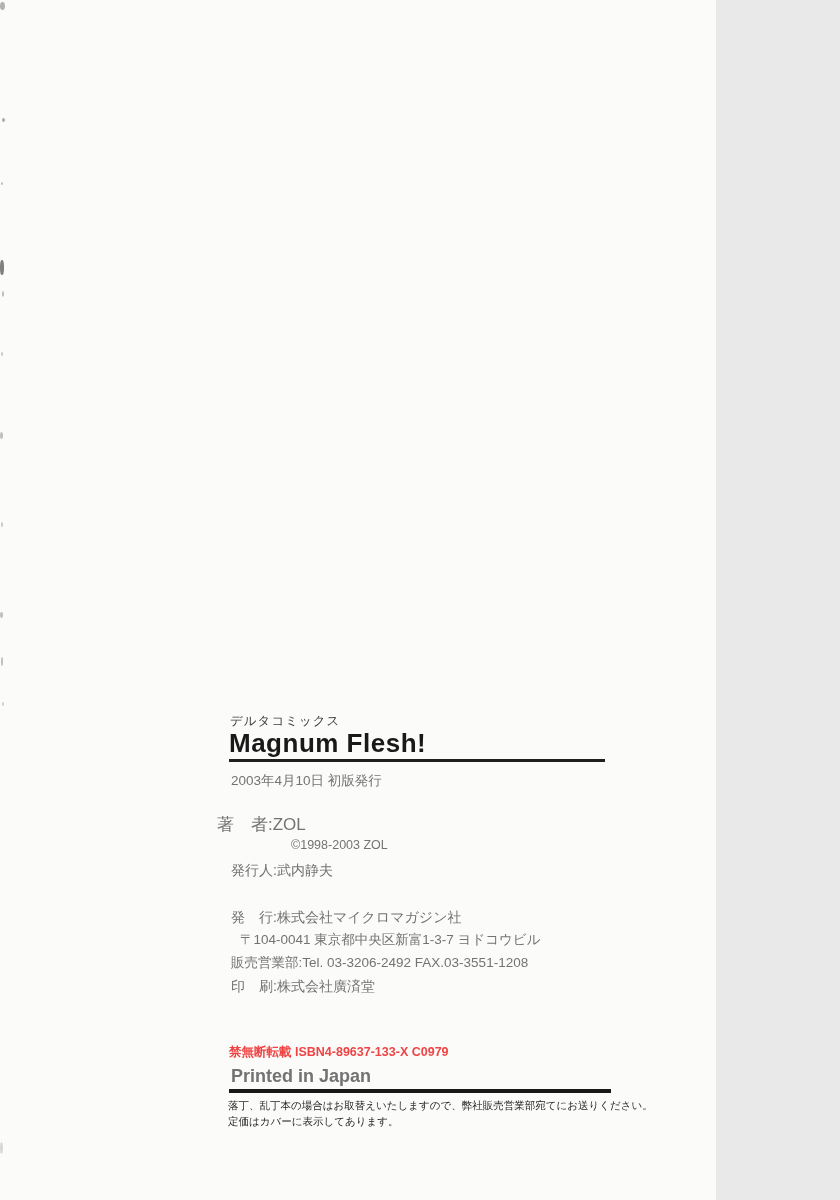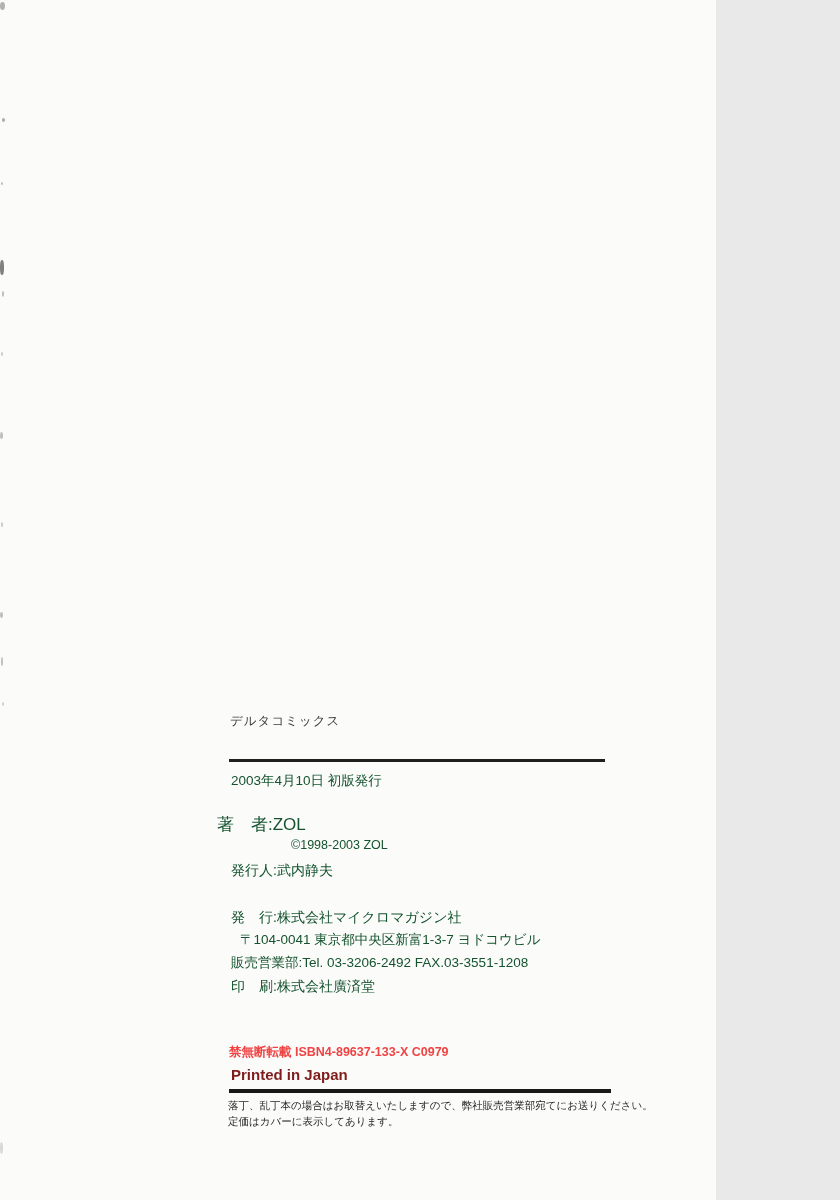--- a/index.html
+++ b/index.html
@@ -13,21 +13,21 @@
     width: 716px;
     height: 1200px;
     background: #fbfbfa;
     overflow: hidden;
     color: #1e1e1e;
   }
   .line {
     position: absolute;
     white-space: nowrap;
     line-height: 1.15;
-    color: #14532d;
+    color: #737373;
   }
   .series {
     left: 230px; top: 714px;
     font-size: 12.5px;
     letter-spacing: 1px;
     color: #3c3c3c;
   }
   .title {
     left: 229px; top: 729px;
     font-size: 26px;
@@ -43,21 +43,21 @@
   }
   .date      { left: 231px; top: 773px; font-size: 13.5px; }
   .author    { left: 217px; top: 815px; font-size: 17px; text-align: center; }
   .copyright { left: 291px; top: 838px; font-size: 12.5px; }
   .issuer    { left: 231px; top: 862px; font-size: 14px; }
   .publisher { left: 231px; top: 909px; font-size: 14px; }
   .address   { left: 240px; top: 932px; font-size: 13.5px; }
   .sales     { left: 231px; top: 955px; font-size: 13.5px; }
   .printer   { left: 231px; top: 978px; font-size: 14px; }
   .isbn      { left: 229px; top: 1045px; font-size: 12.5px; font-weight: 700; color: #ef4444; }
-  .printed   { left: 231px; top: 1066px; font-size: 15px; font-weight: 700; color: #7f1d1d; }
+  .printed   { left: 231px; top: 1066px; font-size: 18px; font-weight: 700; color: #737373; }
   .footer-rule {
     position: absolute;
     left: 229px; top: 1089px;
     width: 382px; height: 3.5px;
     background: #181818;
   }
   .notice1 { left: 228px; top: 1099px; font-size: 10.5px; color: #262626; }
   .notice2 { left: 228px; top: 1115px; font-size: 10.5px; color: #262626; }
 
   
@@ -67,20 +67,21 @@
     border-radius: 50%;
     opacity: 0.55;
   }
 </style>
 </head>
 <body>
 
 <div id="page" style="background: rgb(251, 251, 250); color: rgb(30, 30, 30);">
 
   <div class="line series">デルタコミックス</div>
+  <div class="line title">Magnum Flesh!</div>
   <div class="title-rule"></div>
   <div class="line date">2003年4月10日 初版発行</div>
 
   <div class="line author">著　者:ZOL</div>
   <div class="line copyright">©1998-2003 ZOL</div>
   <div class="line issuer">発行人:武内静夫</div>
 
   <div class="line publisher">発　行:株式会社マイクロマガジン社</div>
   <div class="line address">〒104-0041 東京都中央区新富1-3-7 ヨドコウビル</div>
   <div class="line sales">販売営業部:Tel. 03-3206-2492 FAX.03-3551-1208</div>

